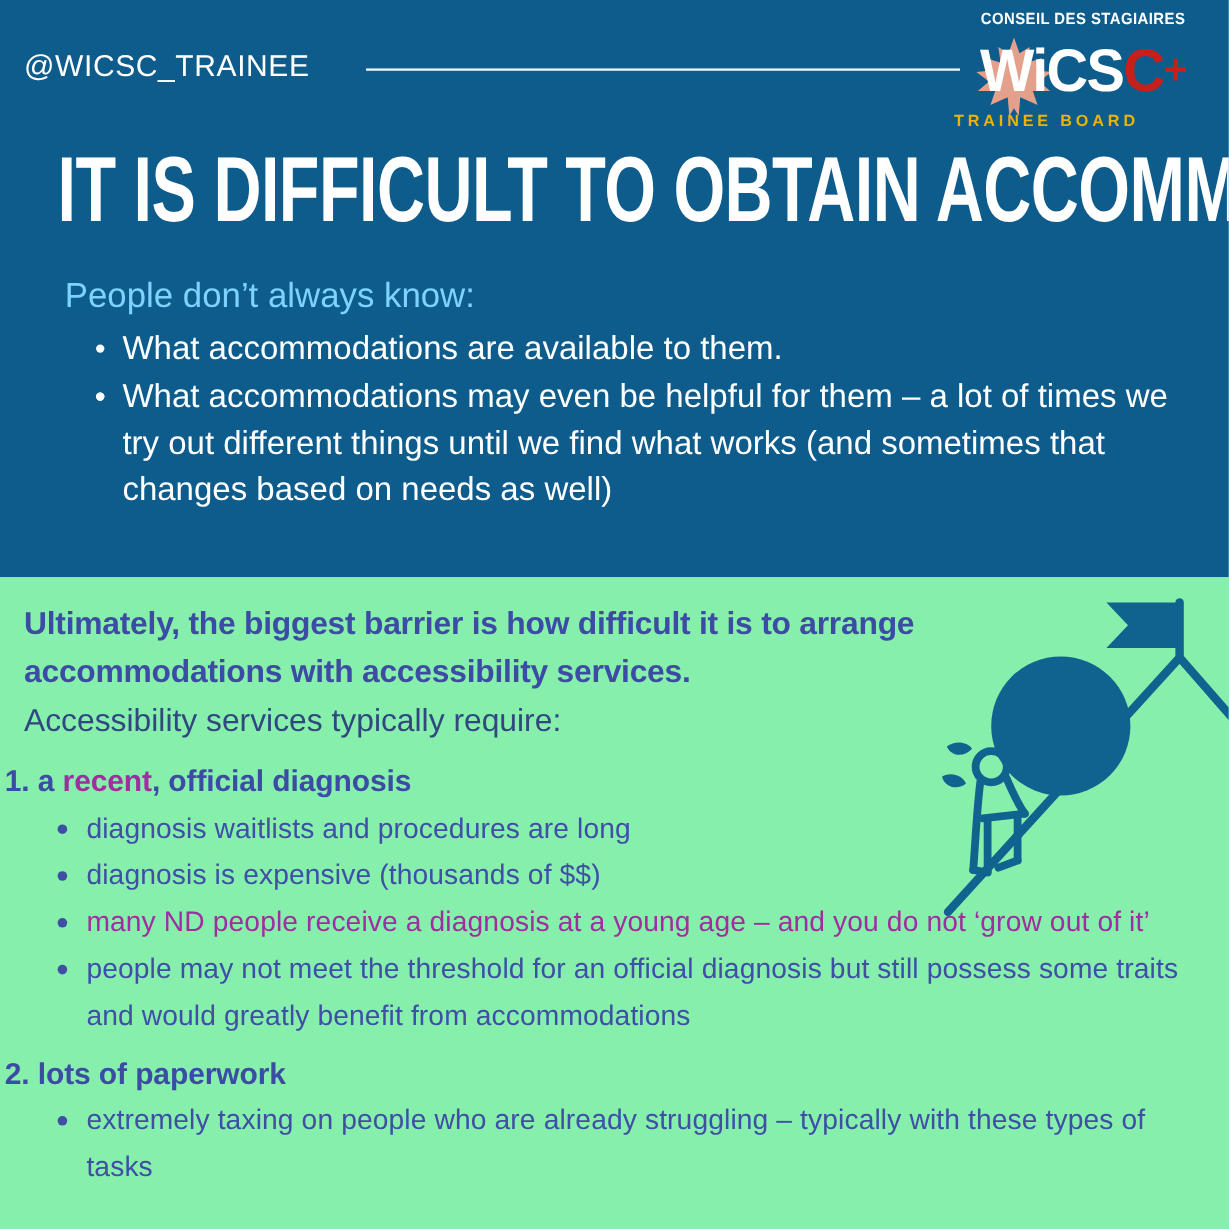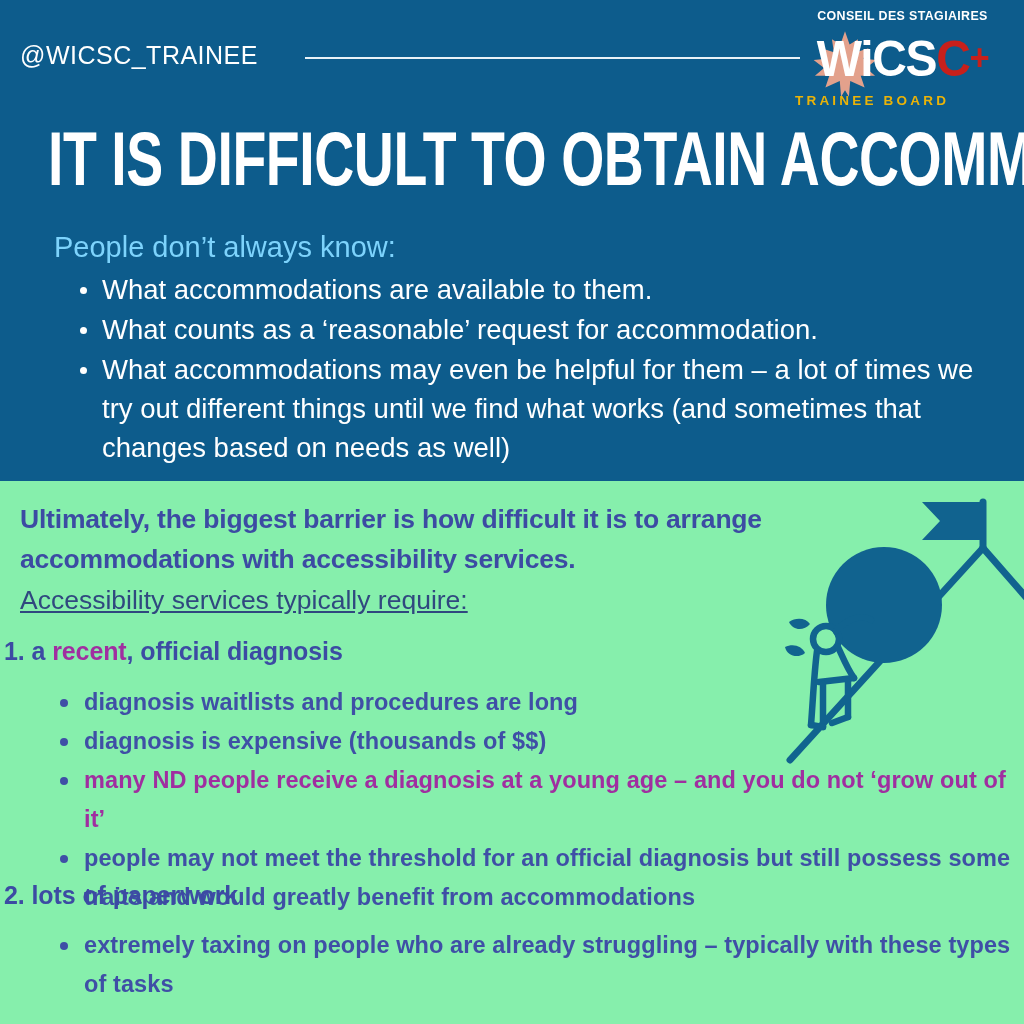--- a/index.html
+++ b/index.html
@@ -186,43 +186,41 @@
     letter-spacing: -0.2px;
   }
 
   #require-line {
     position: absolute;
     left: 20px;
     top: 104px;
     font-size: 26.5px;
     font-weight: 400;
     color: #30487f;
-    text-decoration: underline;
   }
 
   .numbered {
     position: absolute;
     left: 4px;
     font-size: 25px;
     font-weight: bold;
     color: #3c4ba3;
     letter-spacing: -0.1px;
   }
   .numbered .hl { color: #a02ea0; }
   #item1 { top: 156px; }
   #item2 { top: 400px; }
 
   .sublist {
     position: absolute;
     left: 38px;
-    margin: 12px;
+    margin: 0;
     padding: 0;
     list-style: none;
     width: 965px;
-    font-weight: bold;
   }
   #sublist1 { top: 190px; }
   #sublist2 { top: 433px; }
   .sublist li {
     position: relative;
     padding-left: 34px;
     font-size: 23.5px;
     line-height: 39px;
     color: #3f4fa6;
     letter-spacing: 0.1px;
@@ -271,21 +269,21 @@
 
       <div id="logo-bottom">TRAINEE BOARD</div>
     </div>
 
     <div id="main-title">IT IS DIFFICULT TO OBTAIN ACCOMMODATIONS!</div>
 
     <div id="intro">
       <p id="intro-lead">People don’t always know:</p>
       <ul id="intro-list">
         <li><span class="dot"></span><span>What accommodations are available to them.</span></li>
-        <li><span class="dot"></span><span>What counts as a ‘reasonable’ request for accommodation.</span></li>
+        <li><span class="dot"></span></li>
         <li><span class="dot"></span><span>What accommodations may even be helpful for them – a lot of times we try out different things until we find what works (and sometimes that changes based on needs as well)</span></li>
       </ul>
     </div>
   </div>
 
   <div id="bottom-panel">
 
     <div id="barrier-heading">Ultimately, the biggest barrier is how difficult it is to arrange accommodations with accessibility services.</div>
 
     <div id="require-line">Accessibility services typically require:</div>

